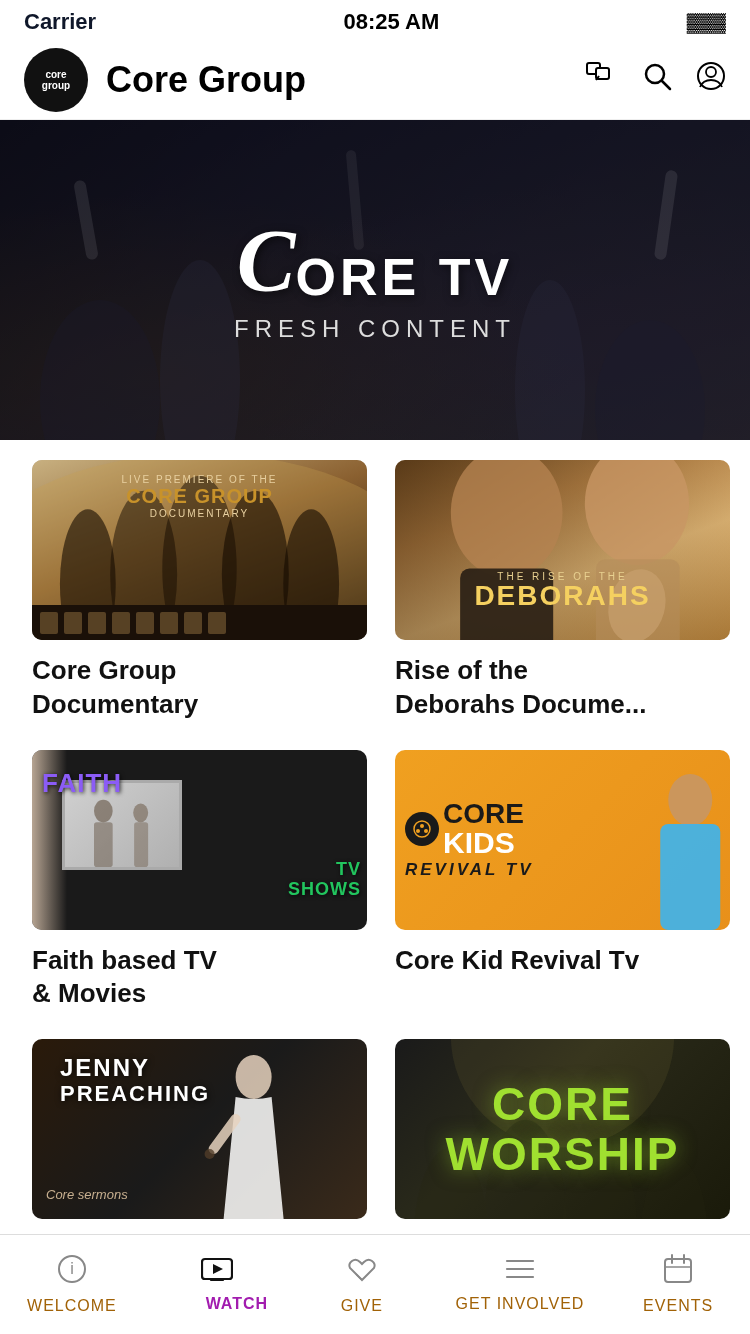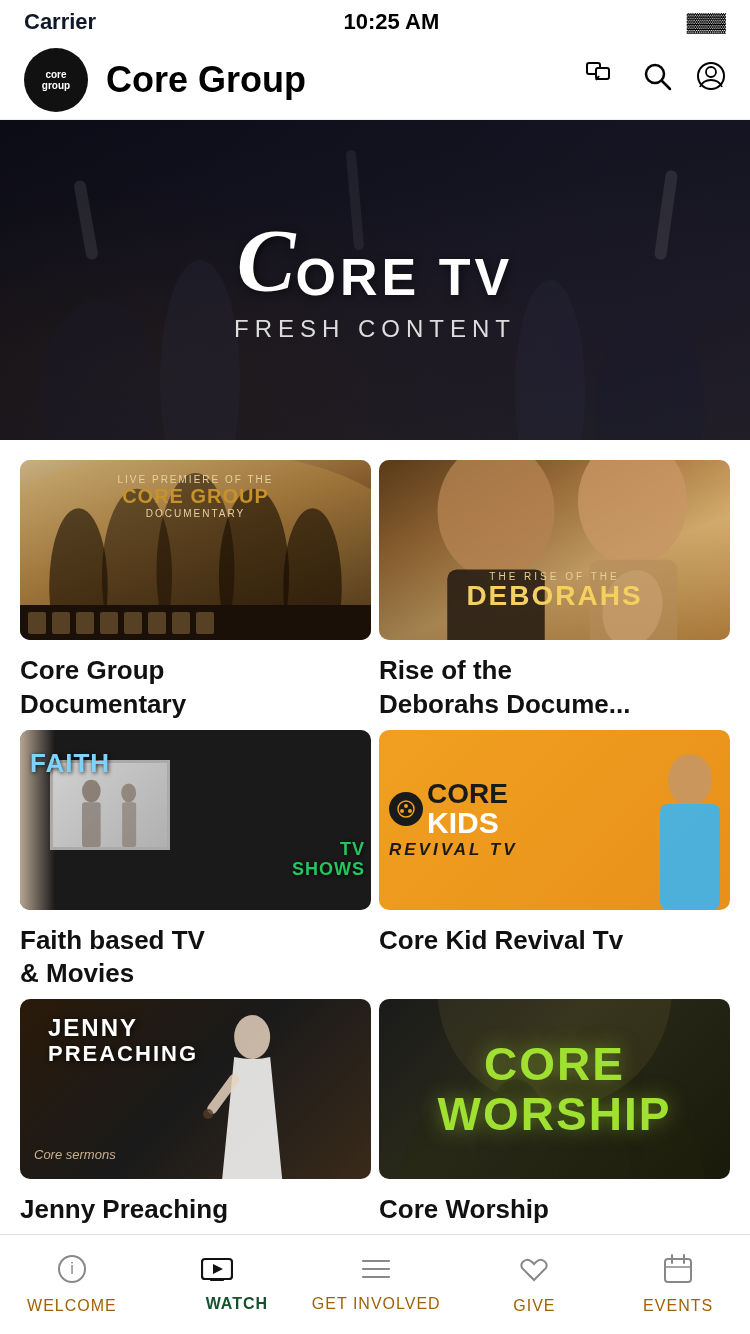--- a/index.html
+++ b/index.html
@@ -120,22 +120,23 @@
 
     
     .content-area {
       padding: 20px 20px 0;
       background: #fff;
     }
 
     .card-grid {
       display: grid;
       grid-template-columns: 1fr 1fr;
-      gap: 8px;
+      gap: 28px;
       margin-bottom: 30px;
+      margin-left: 12px;
     }
 
     .card {
       cursor: pointer;
     }
 
     .card-thumbnail {
       width: 100%;
       height: 180px;
       border-radius: 10px;
@@ -305,35 +306,35 @@
       color: #111;
     }
     .tab-label {
       font-size: 16px;
       color: #a16207;
       text-transform: uppercase;
       letter-spacing: 1px;
       font-weight: 500;
     }
     .tab-label.active {
-      color: #14532d;
+      color: #a21caf;
       font-weight: 700;
       margin-left: 40px;
     }
 
     .bottom-spacer {
       height: 110px;
     }
   </style>
 </head>
 <body>
 
 <div class="status-bar">
   <span class="status-carrier">Carrier</span>
-  <span class="status-time">10:25 AM</span>
+  <span class="status-time">08:25 AM</span>
   <span class="status-battery">▓▓▓</span>
 </div>
 
 <div class="header">
   <div class="header-logo">
     <span style="font-size:10px;line-height:1.1;text-align:center;">core<br>group</span>
   </div>
   <span class="header-title">Core Group</span>
   <div class="header-icons">
     <span class="header-icon">
@@ -462,21 +463,21 @@
               <svg width="100%" height="100%" viewBox="0 0 120 90">
                 <ellipse cx="40" cy="30" rx="10" ry="12" fill="rgba(80,60,40,0.5)"></ellipse>
                 <rect x="30" y="42" width="20" height="48" rx="3" fill="rgba(80,60,40,0.4)"></rect>
                 <ellipse cx="80" cy="32" rx="8" ry="10" fill="rgba(100,80,60,0.5)"></ellipse>
                 <rect x="73" y="42" width="15" height="48" rx="3" fill="rgba(100,80,60,0.4)"></rect>
               </svg>
             </div>
           </div>
 
           <div style="position:absolute;left:0;top:0;width:35px;height:100%;background:linear-gradient(90deg,rgba(200,180,160,0.9),transparent);"></div>
-          <div style="font-size:26px;font-weight:900;color:#7dd3fc;text-transform:uppercase;letter-spacing:1px;position:absolute;top:18px;left:10px;z-index:3;text-shadow:1px 1px 4px rgba(0,0,0,0.8);">FAITH</div>
+          <div style="font-size:26px;font-weight:900;color:#8b5cf6;text-transform:uppercase;letter-spacing:1px;position:absolute;top:18px;left:10px;z-index:3;text-shadow:1px 1px 4px rgba(0,0,0,0.8);">FAITH</div>
           <div style="font-size:18px;font-weight:900;color:#22c55e;text-transform:uppercase;letter-spacing:1px;position:absolute;bottom:30px;right:6px;z-index:3;text-shadow:1px 1px 4px rgba(0,0,0,0.8);text-align:right;line-height:1.1;">TV<br>SHOWS</div>
         </div>
       </div>
       <div class="card-label">
         <span>Faith based TV</span><br>
         <span>&amp; Movies</span>
       </div>
     </div>
 
     <div class="card">
@@ -583,37 +584,37 @@
         <rect x="1" y="3" width="30" height="20" rx="3" stroke="#111" stroke-width="2.2"></rect>
         <polygon points="12,8 12,18 22,13" fill="#111"></polygon>
         <line x1="10" y1="24" x2="22" y2="24" stroke="#111" stroke-width="2.2" stroke-linecap="round"></line>
       </svg>
     </span>
     <span class="tab-label active">WATCH</span>
   </div>
 
   <div class="tab-item">
     <span class="tab-icon">
+      <svg width="32" height="30" viewBox="0 0 32 30" fill="none">
+        <path d="M16 26 L4 14 Q2 10 6 7 Q10 4 14 8 L16 10 L18 8 Q22 4 26 7 Q30 10 28 14 Z" stroke="#888" stroke-width="2" fill="none"></path>
+        <path d="M10 20 Q13 23 16 26" stroke="#888" stroke-width="1.5" fill="none"></path>
+      </svg>
+    </span>
+    <span class="tab-label">GIVE</span>
+  </div>
+
+  <div class="tab-item">
+    <span class="tab-icon">
       <svg width="30" height="26" viewBox="0 0 30 26" fill="none">
         <line x1="2" y1="5" x2="28" y2="5" stroke="#888" stroke-width="2.2" stroke-linecap="round"></line>
         <line x1="2" y1="13" x2="28" y2="13" stroke="#888" stroke-width="2.2" stroke-linecap="round"></line>
         <line x1="2" y1="21" x2="28" y2="21" stroke="#888" stroke-width="2.2" stroke-linecap="round"></line>
       </svg>
     </span>
     <span class="tab-label">GET INVOLVED</span>
-  </div>
-
-  <div class="tab-item">
-    <span class="tab-icon">
-      <svg width="32" height="30" viewBox="0 0 32 30" fill="none">
-        <path d="M16 26 L4 14 Q2 10 6 7 Q10 4 14 8 L16 10 L18 8 Q22 4 26 7 Q30 10 28 14 Z" stroke="#888" stroke-width="2" fill="none"></path>
-        <path d="M10 20 Q13 23 16 26" stroke="#888" stroke-width="1.5" fill="none"></path>
-      </svg>
-    </span>
-    <span class="tab-label">GIVE</span>
   </div>
 
   <div class="tab-item">
     <span class="tab-icon">
       <svg width="28" height="30" viewBox="0 0 28 30" fill="none">
         <rect x="1" y="5" width="26" height="23" rx="3" stroke="#888" stroke-width="2"></rect>
         <line x1="8" y1="1" x2="8" y2="9" stroke="#888" stroke-width="2" stroke-linecap="round"></line>
         <line x1="20" y1="1" x2="20" y2="9" stroke="#888" stroke-width="2" stroke-linecap="round"></line>
         <line x1="1" y1="13" x2="27" y2="13" stroke="#888" stroke-width="1.5"></line>
       </svg>

